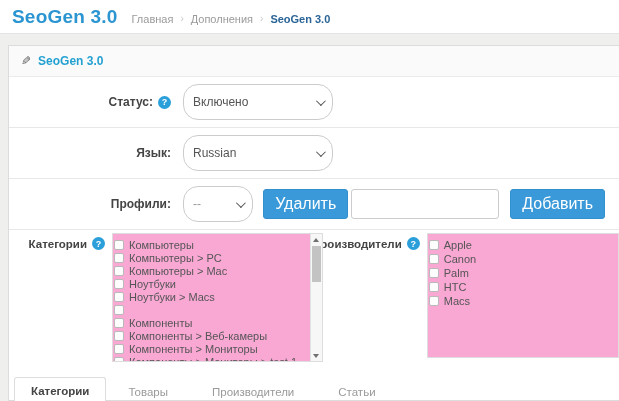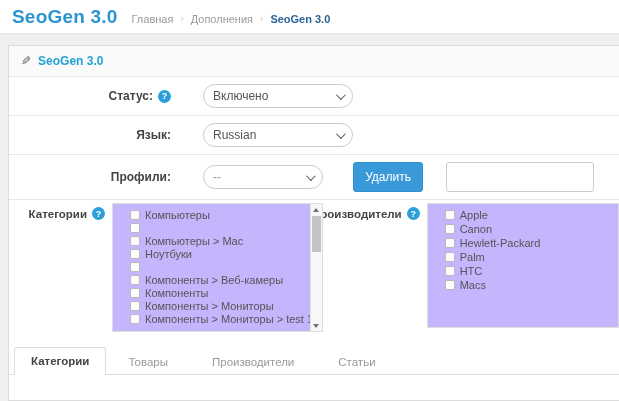--- a/index.html
+++ b/index.html
@@ -21,52 +21,52 @@
   
   .panel { position:absolute; left:8px; top:45px; width:612px; height:356px;
            background:#fff; border:1px solid #dcdcdc; }
   .panel-heading { height:31px; background:#fafafa; border-bottom:1px solid #ebebeb;
                    display:flex; align-items:center; gap:7px; padding:0 12px; }
   .pencil-icon { color:#555; font-size:12px; transform:scaleX(-1); display:inline-block; }
   .panel-title { color:#23a1d1; font-weight:bold; font-size:12px; }
 
   
   .form-row { display:flex; align-items:center; padding:7px 14px;
-              border-bottom:1px solid #e8e8e8;gap:20px; }
+              border-bottom:1px solid #e8e8e8; }
   .form-label { width:160px; flex-shrink:0; display:flex; justify-content:flex-end;
                 align-items:center; gap:5px; padding-right:12px;
                 font-size:12px; font-weight:bold; color:#444; }
   .help-icon { width:13px; height:13px; border-radius:50%; background:#2b9fd9; color:#fff;
                font-size:9px; font-weight:bold; display:inline-flex; align-items:center;
                justify-content:center; flex-shrink:0; cursor:pointer; }
 
-  .select { width:150px; height:24px; border:1px solid #ccc; border-radius:15px; background:#fff;
+  .select { width:150px; height:36px; border:1px solid #ccc; border-radius:15px; background:#fff;
             display:flex; align-items:center; justify-content:space-between;
             padding:0 9px; font-size:12px; color:#555; cursor:pointer; }
   .select .muted { color:#999; }
   .chevron-down { width:7px; height:7px; border-right:1px solid #555; border-bottom:1px solid #555;
                   transform:rotate(45deg) translateY(-2px); flex-shrink:0; }
 
   .btn { height:30px; background:#3a99d8; color:#fff; border:1px solid #3390cf; border-radius:3px;
-         font-size:12px; padding:0 11px; cursor:pointer;
+         font-size:16px; padding:0 11px; cursor:pointer;
          font-family:"Liberation Sans","DejaVu Sans",sans-serif; }
   .text-input { height:30px; width:148px; border:1px solid #ccc; border-radius:3px;
                 margin:0 11px 0 3px; padding:0 8px; font-size:12px; color:#555;
                 font-family:"Liberation Sans","DejaVu Sans",sans-serif; }
   .btn-delete { margin-left:10px; }
 
   
   .lists-row { display:flex; align-items:flex-start; padding:3px 0 0 6px; }
   .list-label { flex-shrink:0; display:flex; justify-content:flex-end; align-items:center;
                 gap:5px; font-size:11.5px; font-weight:bold; color:#444; padding-top:4px; }
   .list-label.cat { width:97px; padding-right:7px; }
   .list-label.man { width:99px; padding-right:7px; margin-left:5px; }
 
-  .listbox { background:#c4b5fd; border:1px solid #ddd; position:relative; overflow:hidden;
-             padding:4px 0 0 17px; }
+  .listbox { background:#f9a8d4; border:1px solid #ddd; position:relative; overflow:hidden;
+             padding:4px 0 0 1px; }
   .listbox.cat { width:228px; height:129px; }
   .listbox.man { width:208px; height:125px; }
   .list-item { display:flex; align-items:center; gap:5px; height:13px;
                font-size:11px; color:#555; cursor:pointer; }
   .listbox.man .list-item { height:14px; }
   .checkbox { width:10px; height:10px; border:1px solid #b9b9b9; border-radius:2px;
               background:#fdfdfd; flex-shrink:0; }
   .opt-label { white-space:nowrap; }
 
   
@@ -137,55 +137,61 @@
     <div class="form-row">
       <div class="form-label">
         <span>Профили:</span>
       </div>
       <div class="select">
         <span class="muted">--</span>
         <span class="chevron-down"></span>
       </div>
       <button class="btn btn-delete">Удалить</button>
       <input class="text-input" type="text" value="" style="">
+      <button class="btn">Добавить</button>
     </div>
 
     <div class="lists-row">
 
       <div class="list-label cat">
         <span>Категории</span>
         <span class="help-icon">?</span>
       </div>
 
       <div class="listbox cat">
         <div class="list-item">
           <span class="checkbox"></span>
           <span class="opt-label">Компьютеры</span>
         </div>
         <div class="list-item">
           <span class="checkbox"></span>
+          <span class="opt-label">Компьютеры &gt; PC</span>
         </div>
         <div class="list-item">
           <span class="checkbox"></span>
           <span class="opt-label">Компьютеры &gt; Mac</span>
         </div>
         <div class="list-item">
           <span class="checkbox"></span>
           <span class="opt-label">Ноутбуки</span>
         </div>
         <div class="list-item">
           <span class="checkbox"></span>
+          <span class="opt-label">Ноутбуки &gt; Macs</span>
+        </div>
+        <div class="list-item">
+          <span class="checkbox"></span>
+        </div>
+        <div class="list-item">
+          <span class="checkbox"></span>
+          <span class="opt-label">Компоненты</span>
         </div>
         <div class="list-item">
           <span class="checkbox"></span>
           <span class="opt-label">Компоненты &gt; Веб-камеры</span>
-        </div>
-        <div class="list-item">
-          <span class="checkbox"></span>
-          <span class="opt-label">Компоненты</span>
         </div>
         <div class="list-item">
           <span class="checkbox"></span>
           <span class="opt-label">Компоненты &gt; Мониторы</span>
         </div>
         <div class="list-item">
           <span class="checkbox"></span>
           <span class="opt-label">Компоненты &gt; Мониторы &gt; test 1</span>
         </div>
 
@@ -209,24 +215,20 @@
         <div class="list-item">
           <span class="checkbox"></span>
           <span class="opt-label">Apple</span>
         </div>
         <div class="list-item">
           <span class="checkbox"></span>
           <span class="opt-label">Canon</span>
         </div>
         <div class="list-item">
           <span class="checkbox"></span>
-          <span class="opt-label">Hewlett-Packard</span>
-        </div>
-        <div class="list-item">
-          <span class="checkbox"></span>
           <span class="opt-label">Palm</span>
         </div>
         <div class="list-item">
           <span class="checkbox"></span>
           <span class="opt-label">HTC</span>
         </div>
         <div class="list-item">
           <span class="checkbox"></span>
           <span class="opt-label">Macs</span>
         </div>

